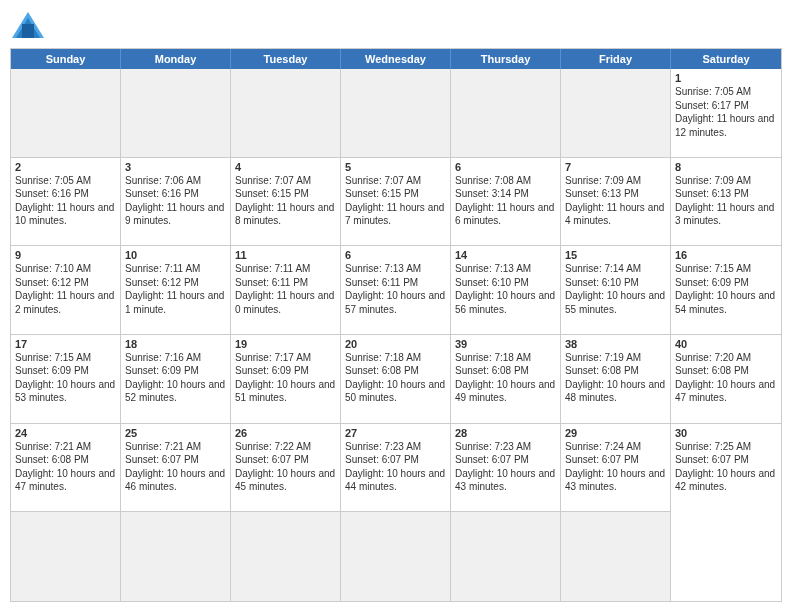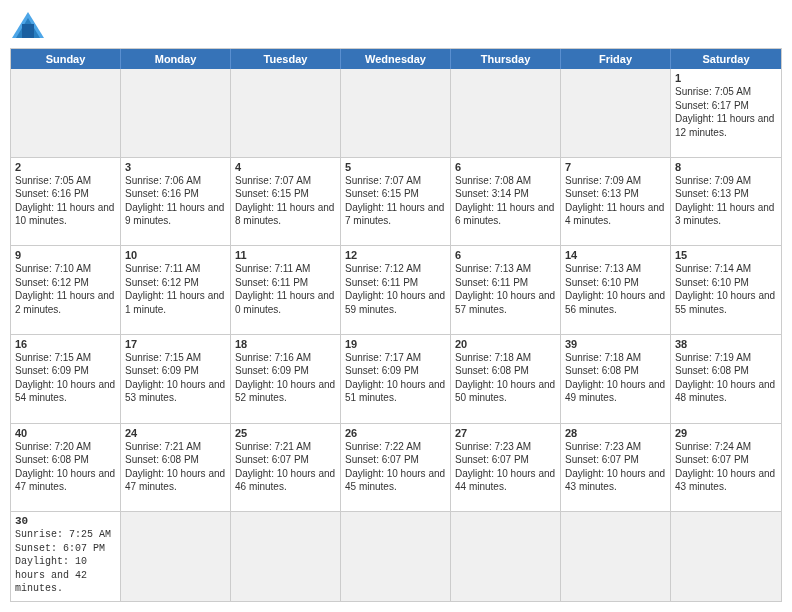--- a/index.html
+++ b/index.html
@@ -82,21 +82,21 @@
     .cell {
       border-right: 1px solid #ccc;
       border-bottom: 1px solid #ccc;
       padding: 3px 4px;
       background: #fff;
       vertical-align: top;
       min-height: 0;
     }
     .cell:nth-child(7n) { border-right: none; }
     .cell.empty { background: #f0f0f0; }
-    .cell.last-row { border-bottom: none; font-family: Liberation Mono, monospace; }
+    .cell.last-row { border-bottom: none; }
     .date-num {
       font-size: 11px;
       font-weight: bold;
       color: #333;
       display: block;
       margin-bottom: 1px;
     }
     .cell-info {
       font-size: 10px;
       color: #333;
@@ -212,27 +212,20 @@
 and 1 minute.</div>
         </div>
         <div class="cell">
           <span class="date-num">11</span>
           <div class="cell-info">Sunrise: 7:11 AM
 Sunset: 6:11 PM
 Daylight: 11 hours
 and 0 minutes.</div>
         </div>
         <div class="cell">
-          <span class="date-num">12</span>
-          <div class="cell-info">Sunrise: 7:12 AM
-Sunset: 6:11 PM
-Daylight: 10 hours
-and 59 minutes.</div>
-        </div>
-        <div class="cell">
           <span class="date-num">6</span>
           <div class="cell-info">Sunrise: 7:13 AM
 Sunset: 6:11 PM
 Daylight: 10 hours
 and 57 minutes.</div>
         </div>
         <div class="cell">
           <span class="date-num">14</span>
           <div class="cell-info">Sunrise: 7:13 AM
 Sunset: 6:10 PM

